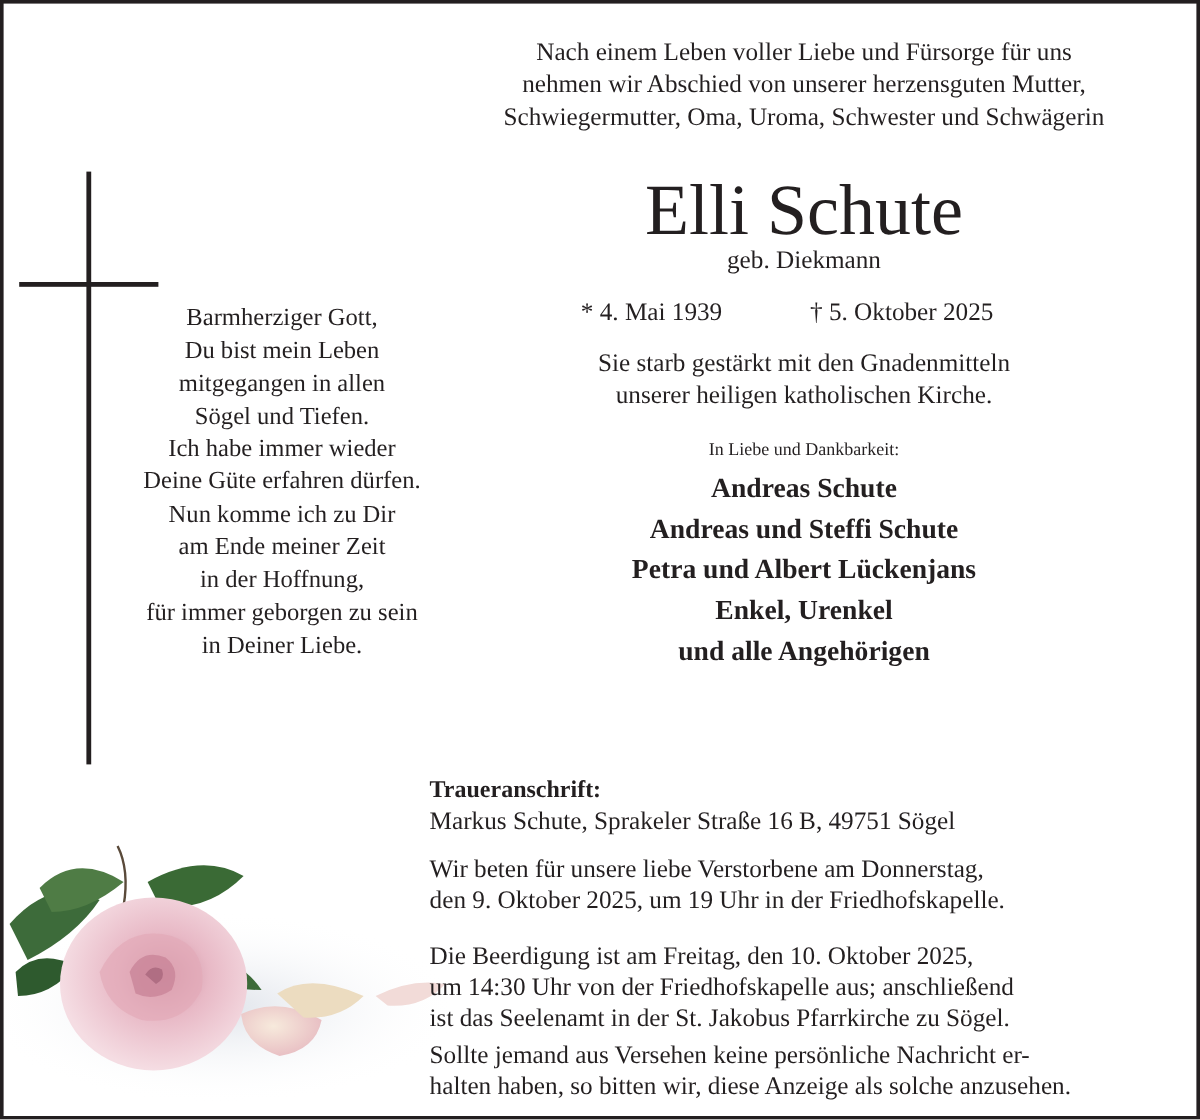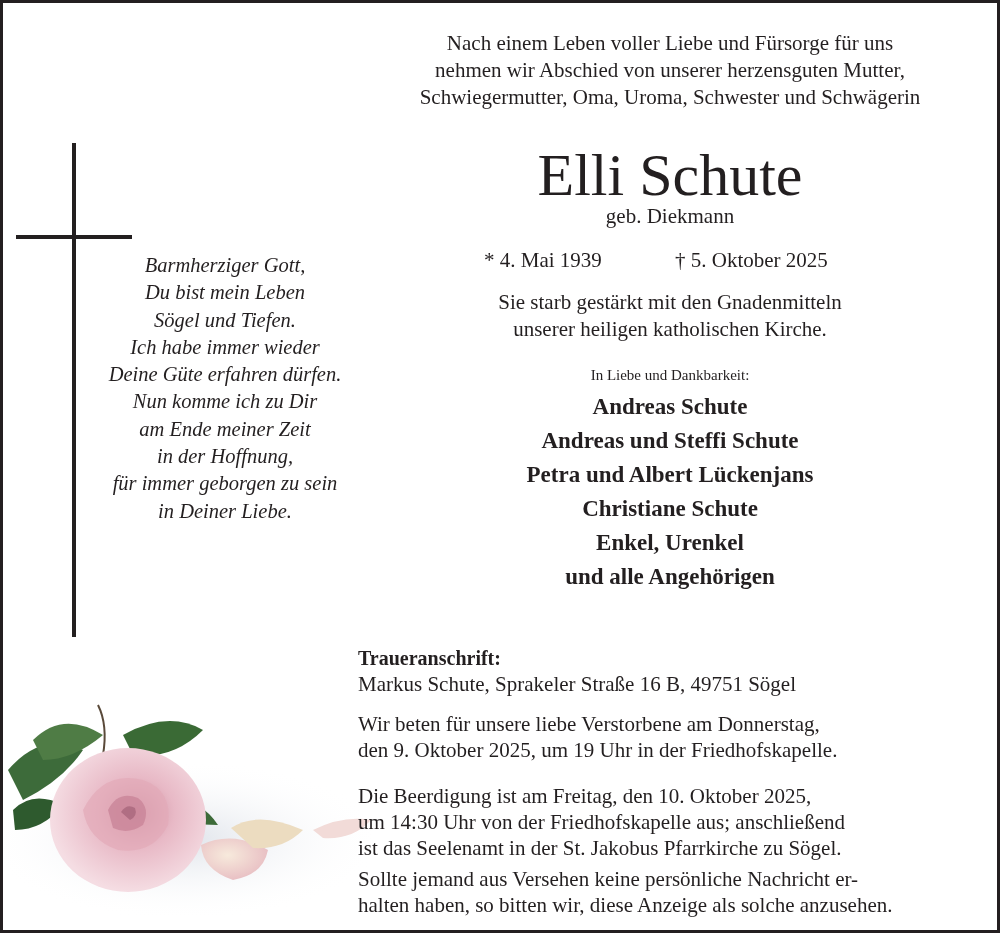--- a/index.html
+++ b/index.html
@@ -9,21 +9,21 @@
   .name { position: absolute; left: 440px; top: 140px; width: 460px; text-align: center; font-size: 60px; line-height: 70px; }
   .maiden { position: absolute; left: 440px; top: 203px; width: 460px; text-align: center; font-size: 21px; line-height: 26px; }
   .dates { position: absolute; left: 470px; top: 246px; width: 400px; font-size: 21px; line-height: 28px; }
   .dates .birth { position: absolute; left: 14px; }
   .dates .death { position: absolute; left: 205px; }
   .faith { position: absolute; left: 440px; top: 289px; width: 460px; text-align: center; font-size: 21px; line-height: 27px; }
   .thanks { position: absolute; left: 440px; top: 362px; width: 460px; text-align: center; font-size: 15px; line-height: 27px; }
   .mourners { position: absolute; left: 440px; top: 390px; width: 460px; text-align: center; font-size: 23px; line-height: 34px; font-weight: bold; }
   .cross-v { position: absolute; left: 72px; top: 143px; width: 4px; height: 494px; background: #231f20; }
   .cross-h { position: absolute; left: 16px; top: 235px; width: 116px; height: 4px; background: #231f20; }
-  .poem { position: absolute; left: 85px; top: 252px; width: 280px; text-align: center; font-style: italic; font-size: 20.5px; line-height: 27.3px; }
+  .poem { position: absolute; left: 95px; top: 252px; width: 280px; text-align: center; font-size: 20.5px; line-height: 27.3px; }
   .addr-label { position: absolute; left: 358px; top: 645px; font-weight: bold; font-size: 20px; line-height: 26px; }
   .addr { position: absolute; left: 358px; top: 671px; font-size: 21px; line-height: 26px; }
   .para { position: absolute; left: 358px; font-size: 21px; line-height: 26px; width: 630px; }
   .p1 { top: 711px; }
   .p2 { top: 783px; }
   .p3 { top: 866px; }
   .para div { white-space: nowrap; }
   .rose { position: absolute; left: 3px; top: 690px; width: 370px; height: 240px; }
 </style>
 </head>
@@ -47,31 +47,31 @@
 <div class="faith">
   <div>Sie starb gestärkt mit den Gnadenmitteln</div>
   <div>unserer heiligen katholischen Kirche.</div>
 </div>
 
 <div class="thanks">In Liebe und Dankbarkeit:</div>
 <div class="mourners">
   <div>Andreas Schute</div>
   <div>Andreas und Steffi Schute</div>
   <div>Petra und Albert Lückenjans</div>
-  <div>Christiane Schute</div>
   <div>Enkel, Urenkel</div>
   <div>und alle Angehörigen</div>
 </div>
 
 <div class="cross-v"></div>
 <div class="cross-h"></div>
 
 <div class="poem">
   <div>Barmherziger Gott,</div>
   <div>Du bist mein Leben</div>
+  <div>mitgegangen in allen</div>
   <div>Sögel und Tiefen.</div>
   <div>Ich habe immer wieder</div>
   <div>Deine Güte erfahren dürfen.</div>
   <div>Nun komme ich zu Dir</div>
   <div>am Ende meiner Zeit</div>
   <div>in der Hoffnung,</div>
   <div>für immer geborgen zu sein</div>
   <div>in Deiner Liebe.</div>
 </div>
 

